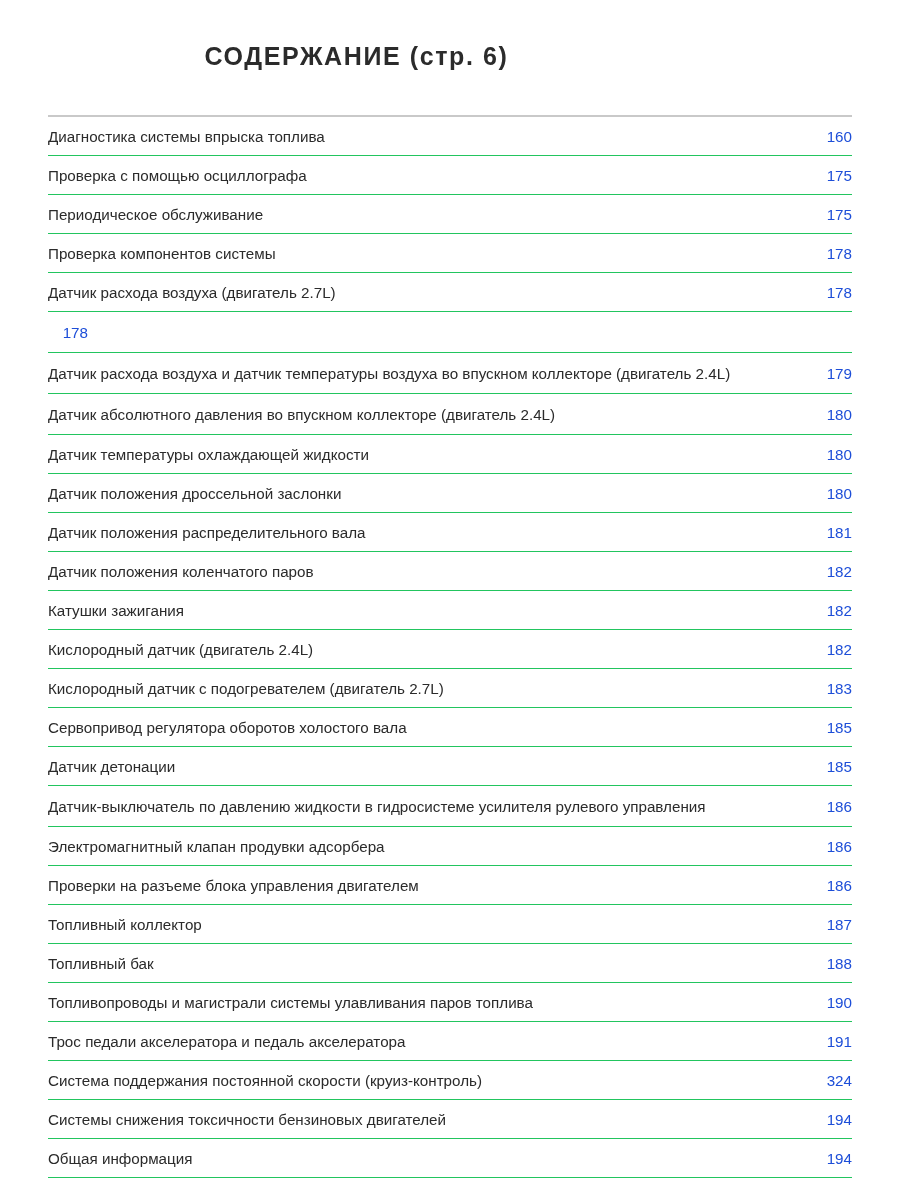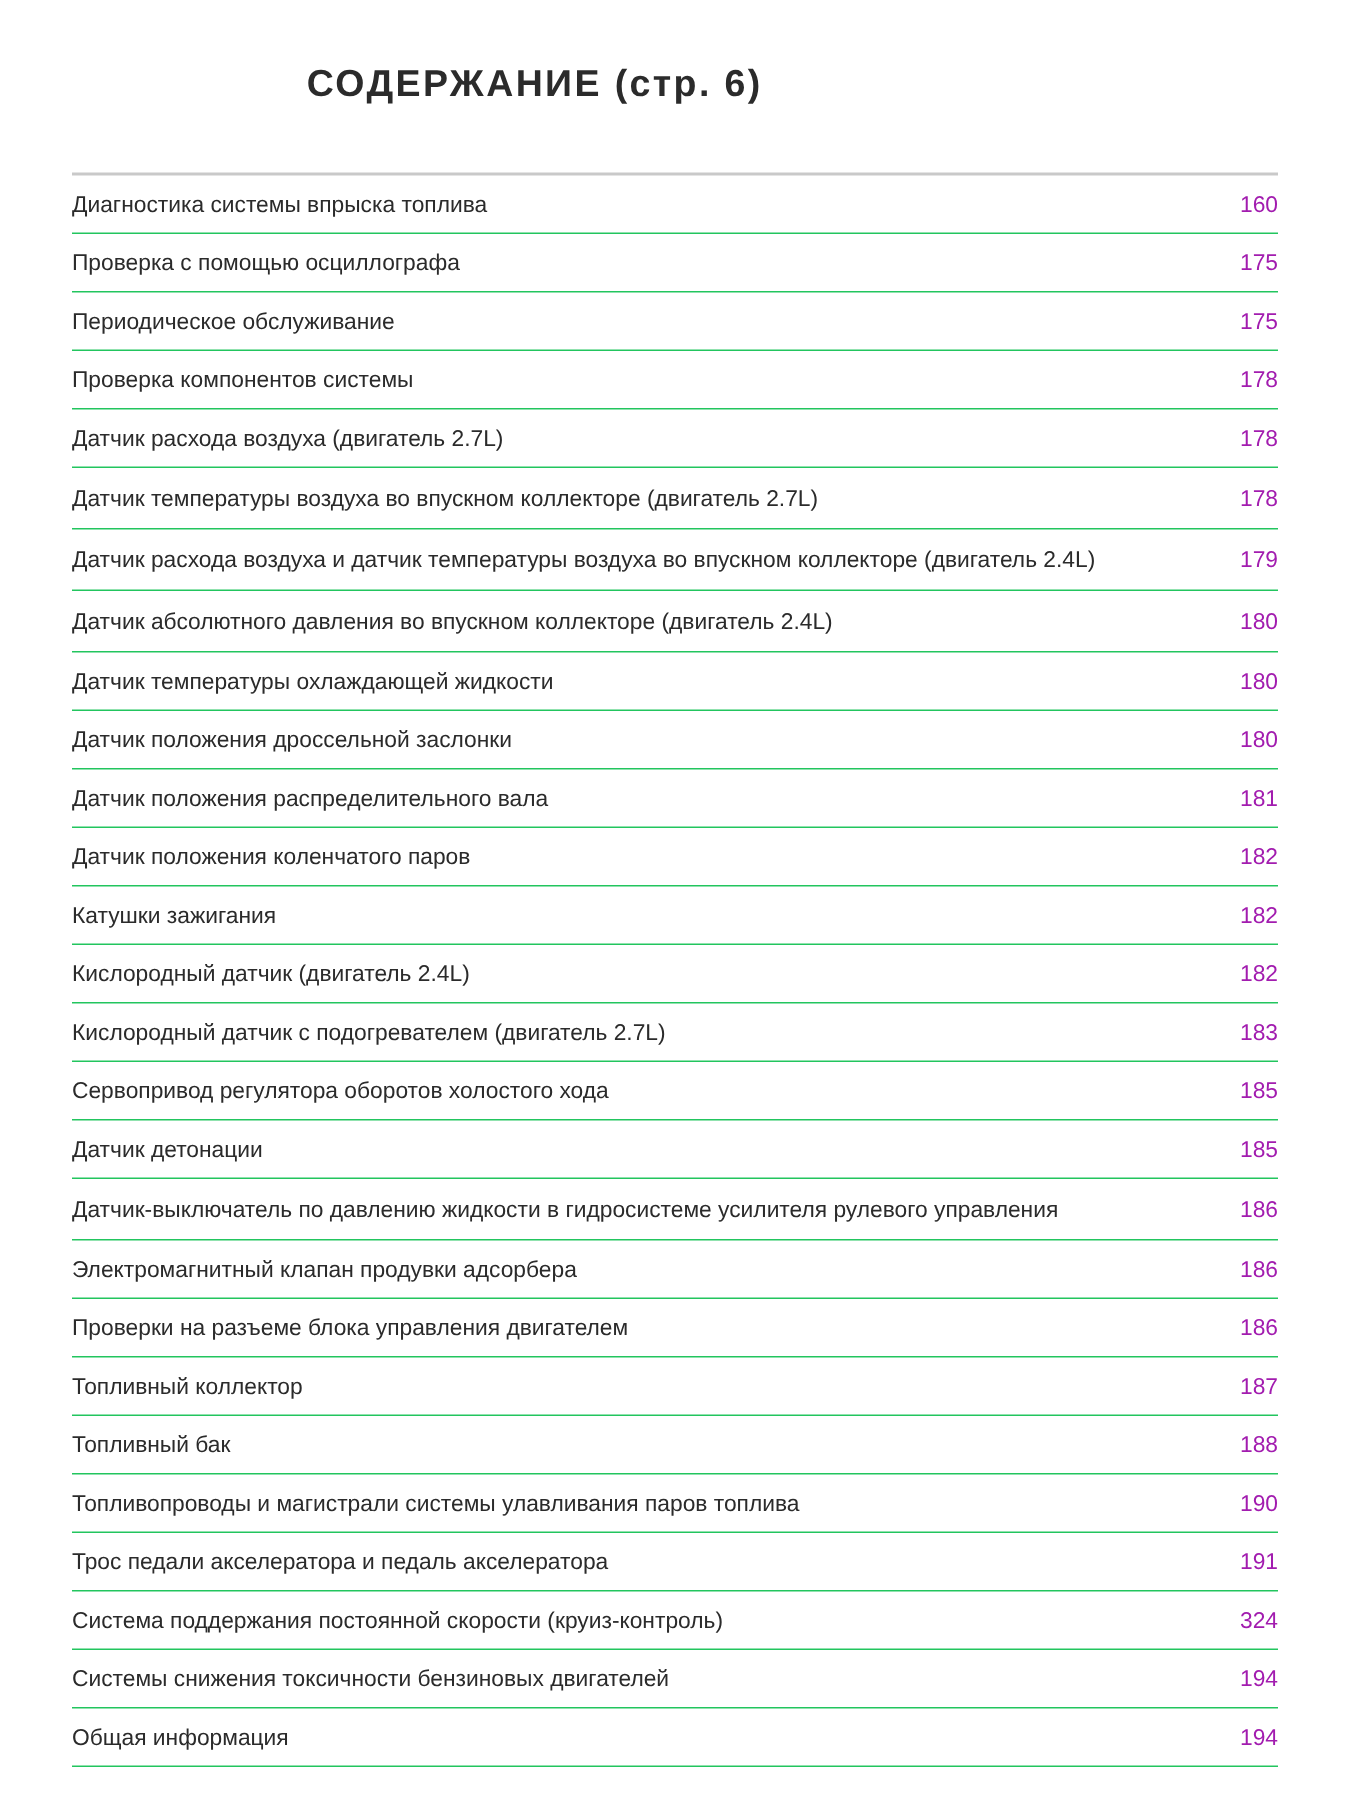--- a/index.html
+++ b/index.html
@@ -51,21 +51,21 @@
   .toc-label {
     font-size: 15.2px;
     line-height: 25px;
     color: #2b2b2b;
     max-width: 700px;
     text-align: left;
   }
   .toc-page {
     font-size: 15.2px;
     line-height: 25px;
-    color: #a21caf;
+    color: #1d4ed8;
     min-width: 40px;
     text-align: right;
     flex-shrink: 0;
     padding-left: 12px;
   }
 </style>
 </head>
 <body>
 
 <div class="page">
@@ -87,21 +87,20 @@
       </div>
       <div class="toc-row">
         <span class="toc-label">Проверка компонентов системы</span>
         <span class="toc-page">178</span>
       </div>
       <div class="toc-row">
         <span class="toc-label">Датчик расхода воздуха (двигатель 2.7L)</span>
         <span class="toc-page">178</span>
       </div>
       <div class="toc-row two-line">
-        <span class="toc-label">Датчик температуры воздуха во впускном коллекторе (двигатель 2.7L)</span>
         <span class="toc-page">178</span>
       </div>
       <div class="toc-row two-line">
         <span class="toc-label">Датчик расхода воздуха и датчик температуры воздуха во впускном коллекторе (двигатель 2.4L)</span>
         <span class="toc-page">179</span>
       </div>
       <div class="toc-row two-line">
         <span class="toc-label">Датчик абсолютного давления во впускном коллекторе (двигатель 2.4L)</span>
         <span class="toc-page">180</span>
       </div>
@@ -127,21 +126,21 @@
       </div>
       <div class="toc-row">
         <span class="toc-label">Кислородный датчик (двигатель 2.4L)</span>
         <span class="toc-page">182</span>
       </div>
       <div class="toc-row">
         <span class="toc-label">Кислородный датчик с подогревателем (двигатель 2.7L)</span>
         <span class="toc-page">183</span>
       </div>
       <div class="toc-row">
-        <span class="toc-label">Сервопривод регулятора оборотов холостого хода</span>
+        <span class="toc-label">Сервопривод регулятора оборотов холостого вала</span>
         <span class="toc-page">185</span>
       </div>
       <div class="toc-row">
         <span class="toc-label">Датчик детонации</span>
         <span class="toc-page">185</span>
       </div>
       <div class="toc-row two-line">
         <span class="toc-label">Датчик-выключатель по давлению жидкости в гидросистеме усилителя рулевого управления</span>
         <span class="toc-page">186</span>
       </div>

